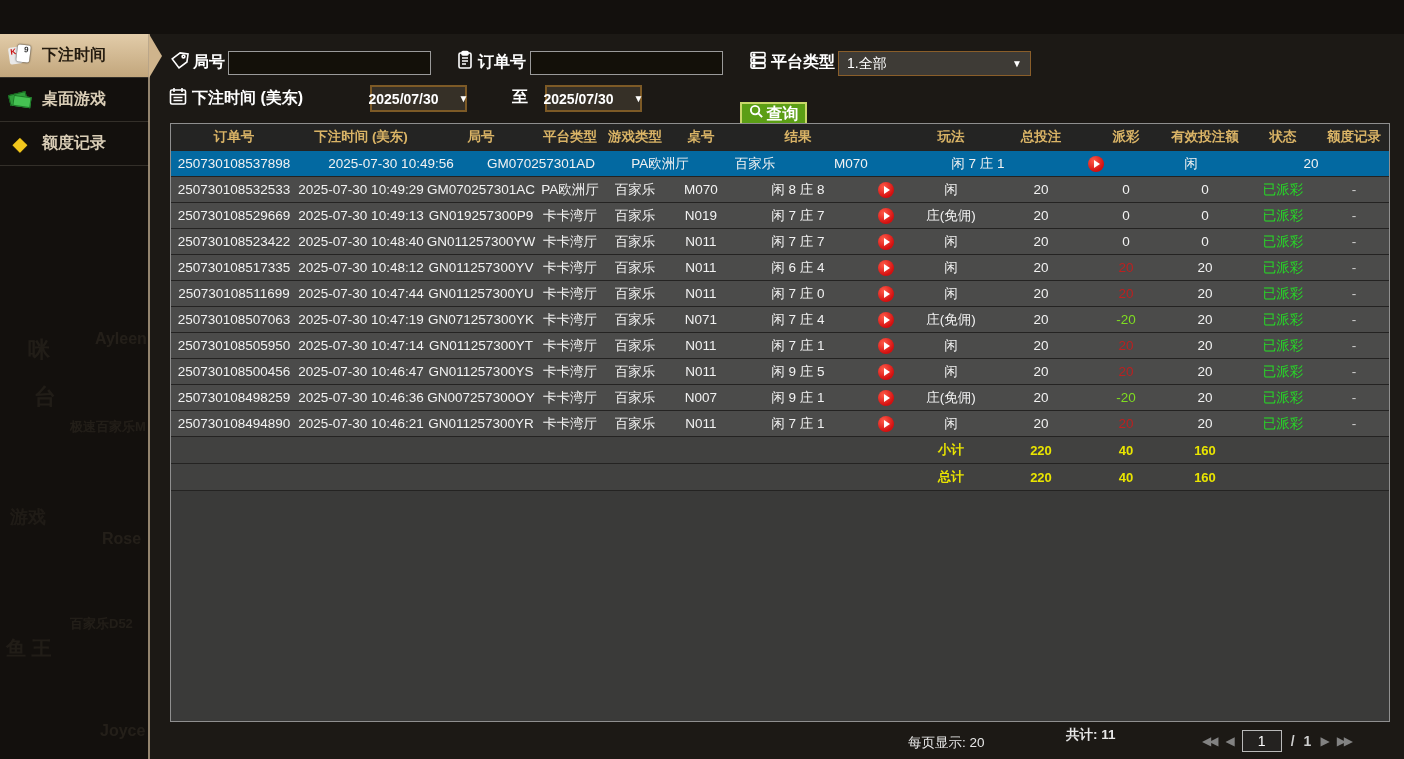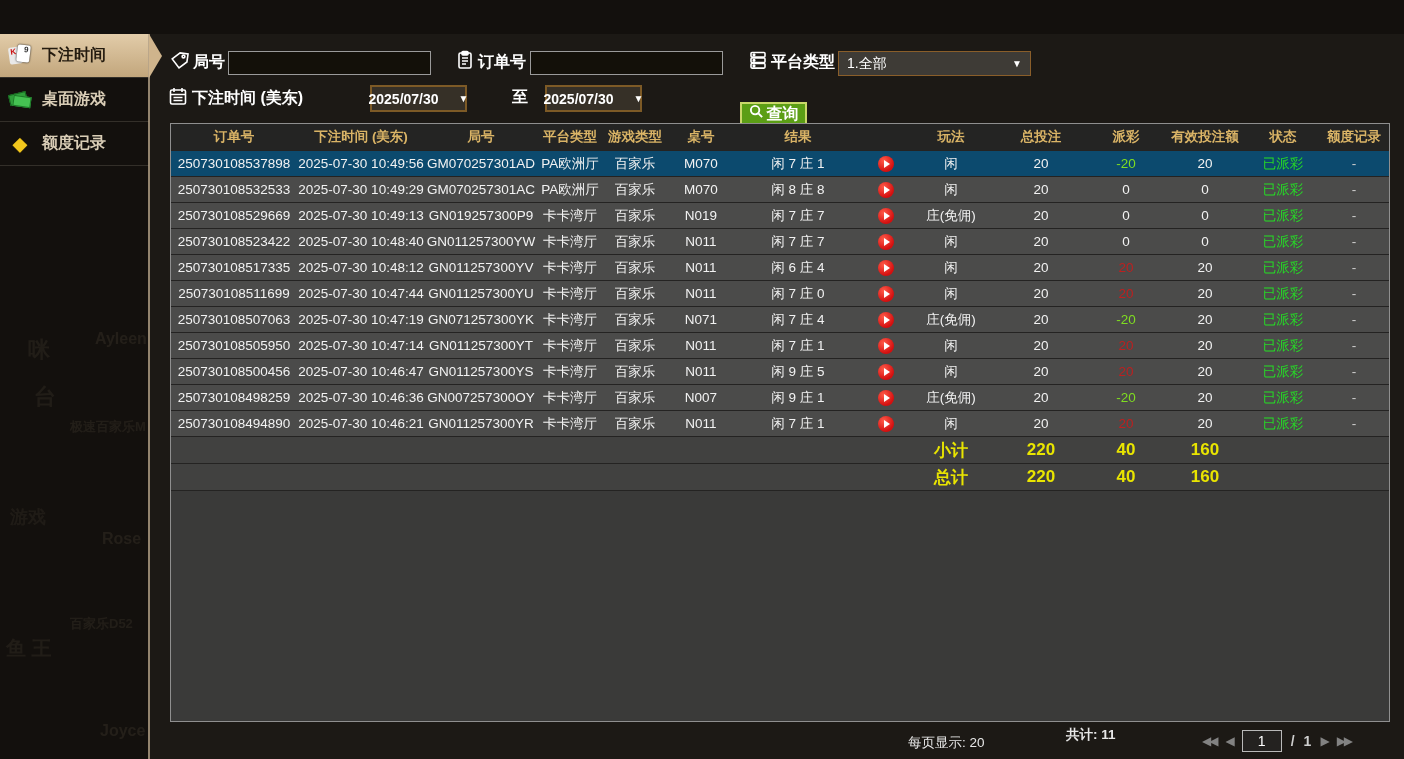--- a/index.html
+++ b/index.html
@@ -55,22 +55,22 @@
     color:#fff; font-size:16px; font-weight:bold; display:flex; align-items:flex-start; justify-content:center; gap:3px; cursor:pointer;margin-top:20px; }
   .btn-search svg { width:15px; height:15px; }
 
   
   .table { position:absolute; left:20px; top:89px; width:1220px; height:599px; border:1px solid #8f8f8f; background:#3a3a39;
     display:flex; flex-direction:column; }
   .tgrid { display:grid; grid-template-columns:126px 128px 112px 66px 64px 68px 126px 50px 80px 100px 70px 88px 68px 74px; }
   .thead { height:26px; background:#242423; color:#dab466; font-size:13.5px; font-weight:bold; }
   .thead > div, .trow > div, .sumrow > div { display:flex; align-items:center; justify-content:center; overflow:hidden; white-space:nowrap; }
   .trow { height:26px; background:#4b4b4a; border-top:1px solid #242322; color:#f2f2f2; font-size:13.5px; cursor:pointer; }
-  .trow.selected { background:#0c4a6e; }
-  .sumrow { height:27px; background:#414140; border-top:1px solid #242322; color:#e9e500; font-size:17px; font-weight:bold; }
+  .trow.selected { background:#0369a1;gap:30px; }
+  .sumrow { height:27px; background:#414140; border-top:1px solid #242322; color:#e9e500; font-size:13px; font-weight:bold; }
   .fillrow { flex:1; background:#3a3a39; border-top:1px solid #242322; }
   .pay-neg { color:#7fdd21; }
   .pay-pos { color:#bc2020; }
   .status-ok { color:#26da26; }
   .dash { color:#cfcfcf; }
   .playbtn { width:16px; height:16px; border-radius:50%; background:radial-gradient(circle at 35% 30%, #ff5a49, #d40f0f 70%);
     position:relative; cursor:pointer; }
   .playbtn::after { content:""; position:absolute; left:6px; top:4px; border-left:6px solid #fff;
     border-top:4px solid transparent; border-bottom:4px solid transparent; }
 

